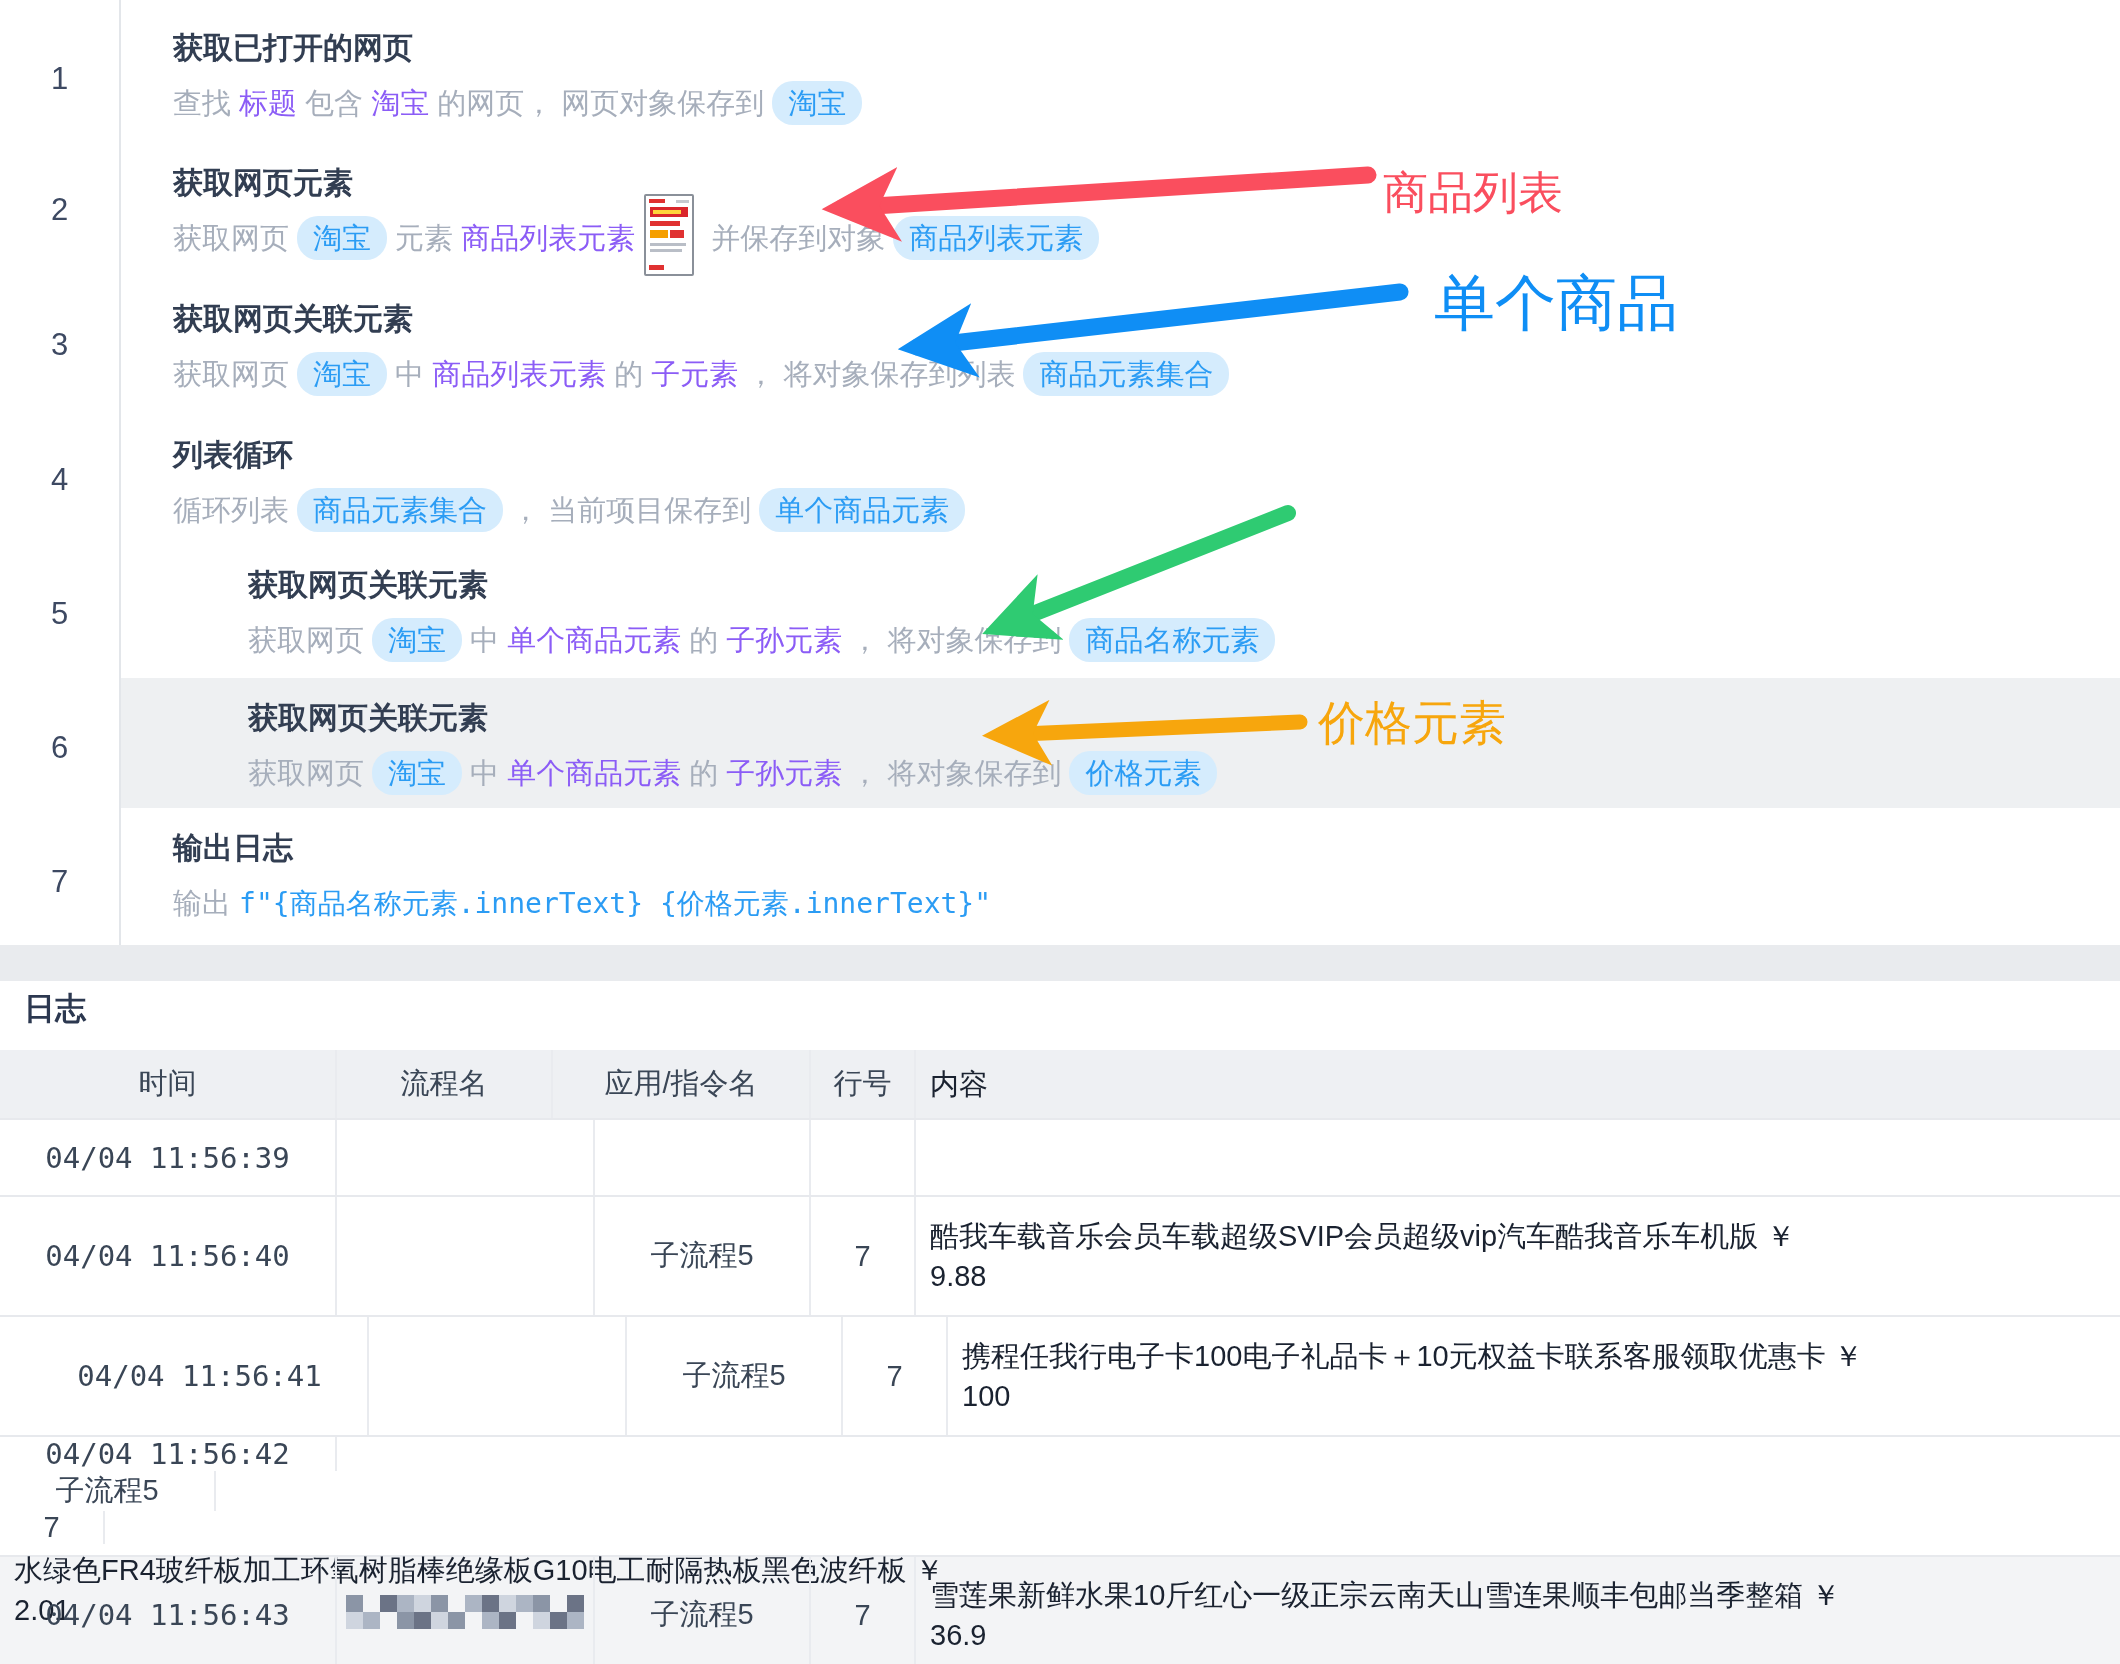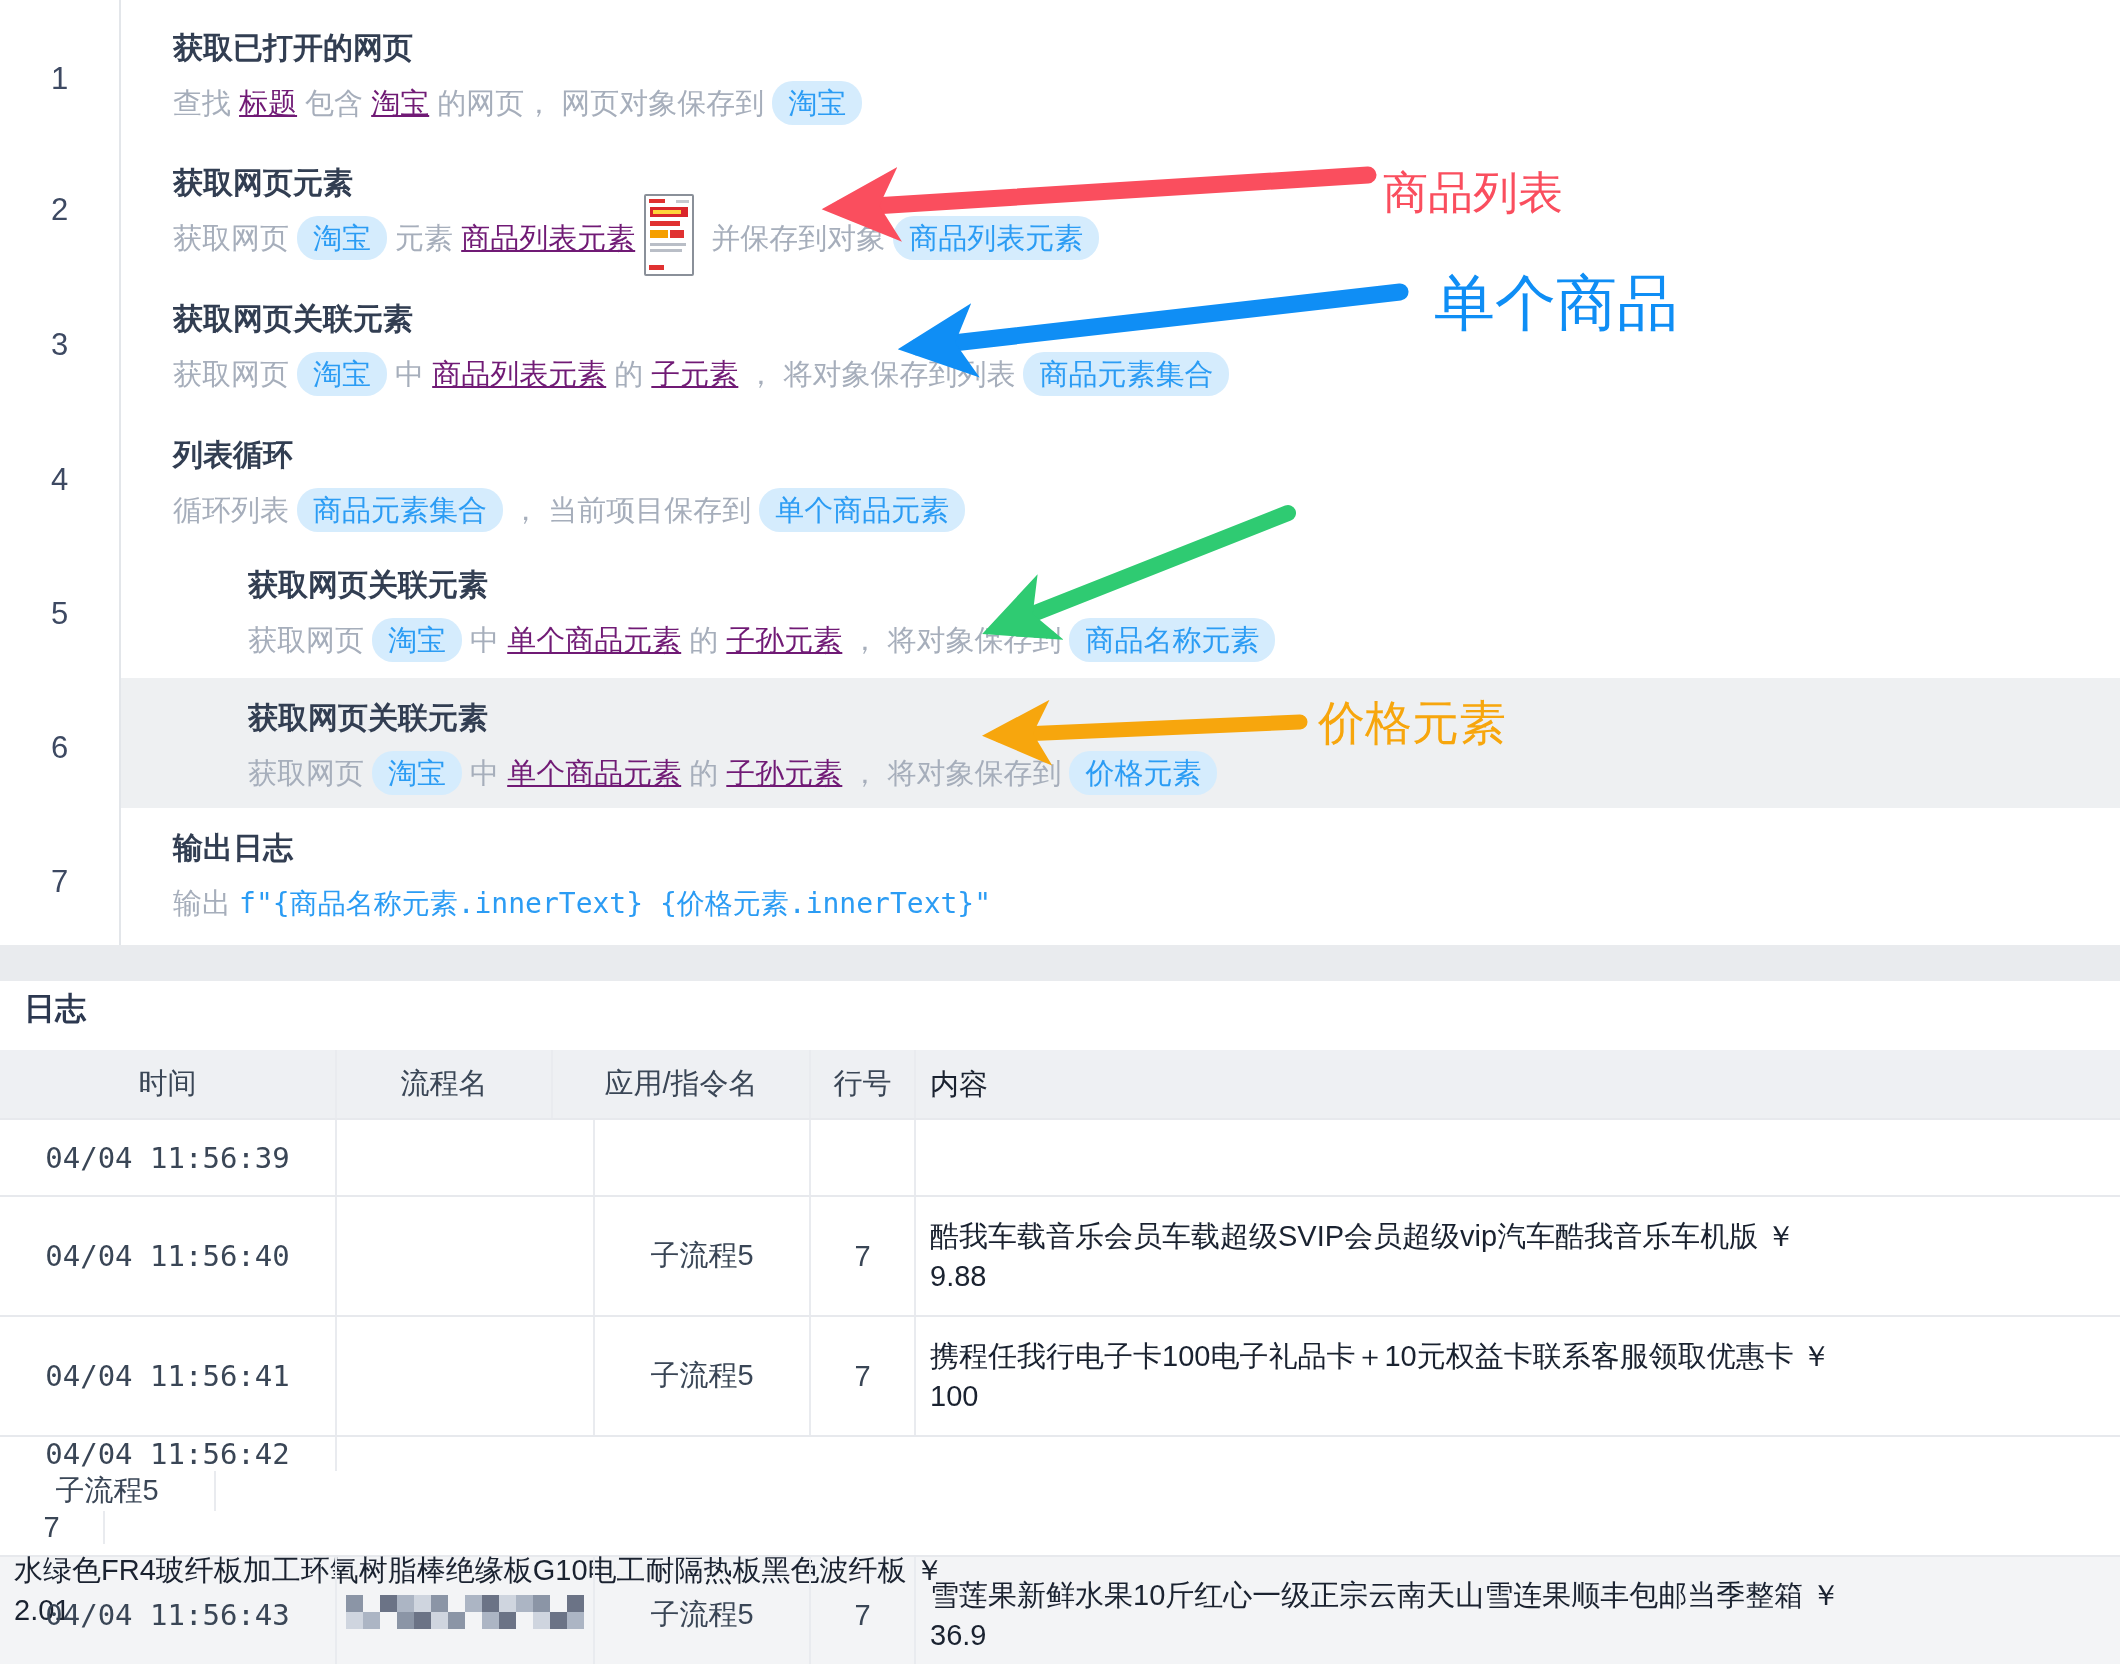--- a/index.html
+++ b/index.html
@@ -8,21 +8,21 @@
   
   .wf{position:absolute;left:0;top:0;width:2120px;height:945px;background:#fff;}
   .wf-vline{position:absolute;left:119px;top:0;width:2px;height:945px;background:#e3e6ea;}
   .row-hl{position:absolute;left:121px;right:0;top:678px;height:130px;background:#eef0f2;}
   .step{position:absolute;left:173px;z-index:2;}
   .step.indent{left:248px;}
   .step-num{position:absolute;left:0;width:119px;text-align:center;font-size:31px;color:#3d4962;z-index:2;}
   .step-title{font-size:30px;font-weight:700;color:#323e52;line-height:36px;}
   .step-sub{margin-top:14px;font-size:29px;color:#a6aebb;line-height:46px;white-space:nowrap;}
   .sg-t{color:#a6aebb;}
-  .sg-l{color:#701a75;text-decoration:underline;}
+  .sg-l{color:#8b5cf6;}
   .sg-p{display:inline-block;background:#d5ecfd;color:#2b9cf4;border-radius:21px;
         padding:2px 16px;line-height:40px;}
   .sg-c{font-family:"DejaVu Sans Mono",monospace;color:#2b9cf4;font-size:28px;}
   
   .thumb{display:inline-block;width:46px;height:78px;border:2px solid #8a9099;background:#fff;
          vertical-align:middle;margin:-28px 9px -18px;position:relative;border-radius:2px;}
   .thumb div{position:absolute;}
   .th1{top:3px;left:3px;width:16px;height:4px;background:#e03131;}
   .th1b{top:4px;right:3px;width:13px;height:3px;background:#c6c9cf;}
   .th2{top:11px;left:4px;right:4px;height:10px;background:#d9262b;}
@@ -148,21 +148,21 @@
         <div class="lc c-line"></div>
       </div>
       <div class="lrow" style="height: 118px;">
         <div class="lc c-time">04/04 11:56:40</div>
         <div class="lc c-app"></div>
         <div class="lc c-flow">子流程5</div>
         <div class="lc c-line">7</div>
         <div class="lc c-content">酷我车载音乐会员车载超级SVIP会员超级vip汽车酷我音乐车机版 ￥
 9.88</div>
       </div>
-      <div class="lrow" style="height: 118px;">
+      <div class="lrow" style="height: 118px; padding-left: 32px;">
         <div class="lc c-time">04/04 11:56:41</div>
         <div class="lc c-app"></div>
         <div class="lc c-flow">子流程5</div>
         <div class="lc c-line">7</div>
         <div class="lc c-content">携程任我行电子卡100电子礼品卡＋10元权益卡联系客服领取优惠卡 ￥
 100</div>
       </div>
       <div class="lrow" style="height: 118px; flex-direction: column;">
         <div class="lc c-time">04/04 11:56:42</div>
         <div class="lc c-app"></div>

